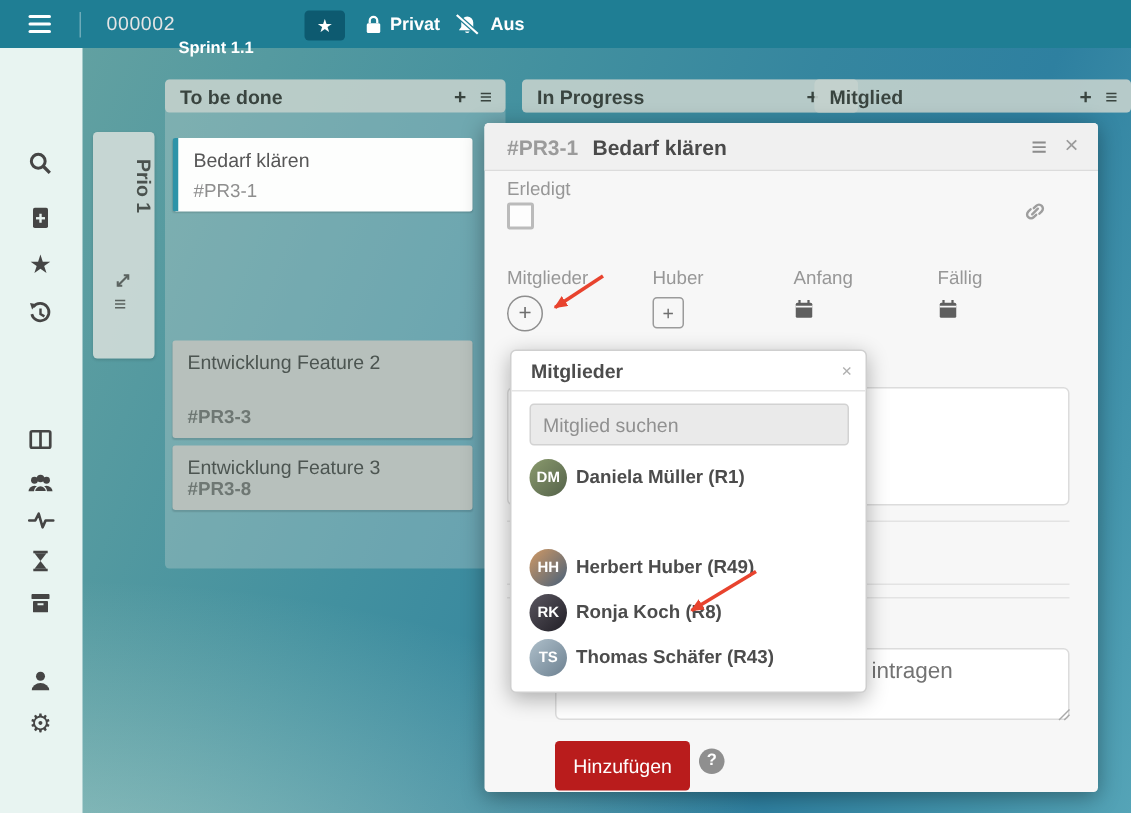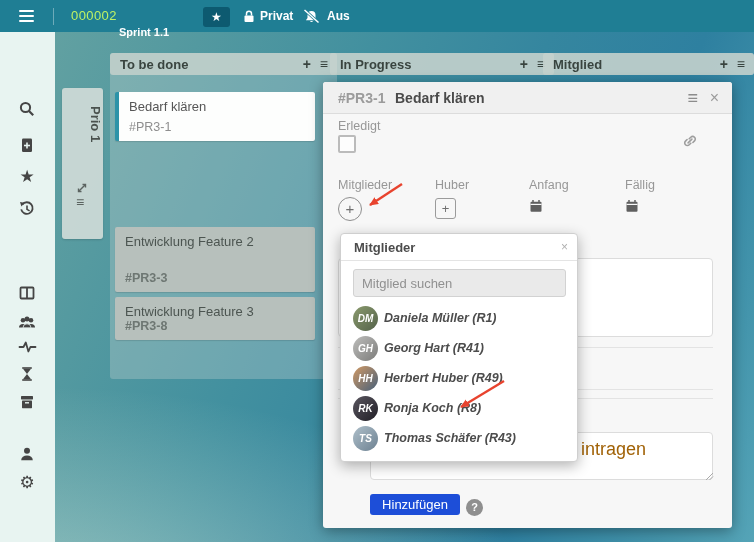--- a/index.html
+++ b/index.html
@@ -9,21 +9,21 @@
       radial-gradient(900px 420px at 6% 114%, rgba(214,235,220,0.55), rgba(214,235,220,0) 55%),
       linear-gradient(112deg,#68a4a2 0%,#559aa0 20%,#42909f 40%,#35869f 58%,#2e80a0 74%,#4495ac 90%,#55a4b7 100%);
   }
   .abs { position:absolute; }
 
   
   .topbar { left:0; top:0; width:754px; height:32px; background:#1f7e94; z-index:6; }
   .tb-burger { left:19px; top:10px; width:15px; height:12px; cursor:pointer; }
   .tb-burger span { display:block; height:2px; background:#fff; margin-bottom:3px; border-radius:1px; }
   .tb-divider { left:53px; top:8px; width:1px; height:17px; background:rgba(255,255,255,0.35); }
-  .tb-id { left:71px; top:0; line-height:32px; font-size:13px; color:#bef264; letter-spacing:0.4px; }
+  .tb-id { left:71px; top:0; line-height:32px; font-size:13px; color:#e5e5e5; letter-spacing:0.4px; }
   .tb-title { left:119px; top:16px; line-height:32px; font-size:11px; font-weight:bold; color:#ffffff; }
   .tb-star { left:203px; top:7px; width:27px; height:20px; background:#0d5a70; border-radius:3px;
              color:#fff; font-size:12px; text-align:center; line-height:20px; cursor:pointer; }
   .tb-label { top:0; line-height:32px; font-size:12px; color:#fff; font-weight:bold; cursor:pointer; }
 
   
   .sidebar { left:0; top:32px; width:55px; height:510px; background:#e8f4f1; z-index:5; }
   .sb-ic { position:absolute; left:17px; width:20px; height:20px; display:flex; align-items:center;
            justify-content:center; cursor:pointer; color:#454545; }
   .sb-glyph { font-size:17px; line-height:20px; color:#454545; }
@@ -68,38 +68,38 @@
   .md-addmember { position:absolute; left:15px; top:115px; width:24px; height:24px; border:1px solid #8e8e8e;
                   border-radius:50%; text-align:center; line-height:22px; font-size:15px; color:#6f6f6f; cursor:pointer; }
   .md-addlabel { position:absolute; left:112px; top:116px; width:21px; height:21px; border:1px solid #9b9b9b;
                  border-radius:3px; text-align:center; line-height:19px; font-size:13px; color:#6f6f6f; cursor:pointer; }
   .md-cal { position:absolute; top:117px; cursor:pointer; }
   .md-desc { position:absolute; left:15px; top:176px; width:375px; height:79px; background:#fff;
              border:1px solid #dcdcdc; border-radius:4px; cursor:text; }
   .md-divider { position:absolute; left:15px; width:375px; height:1px; background:#e3e3e3; }
   .md-comment { position:absolute; left:47px; top:350px; width:343px; height:48px; background:#fff;
                 border:1px solid #dcdcdc; border-radius:4px; cursor:text; }
-  .md-ph { position:absolute; left:258px; top:357px; font-size:18px; color:#a16207; }
+  .md-ph { position:absolute; left:258px; top:357px; font-size:15px; color:#737373; }
   .md-resize { position:absolute; left:382px; top:390px; }
-  .md-submit { position:absolute; left:47px; top:412px; width:90px; height:21px; background:#1d4ed8;
+  .md-submit { position:absolute; left:47px; top:412px; width:90px; height:33px; background:#b91c1c;
                border:none; border-radius:3px; color:#fff; font-size:13px; font-family:"Liberation Sans",sans-serif; cursor:pointer; }
   .md-help { position:absolute; left:143px; top:417px; width:17px; height:17px; background:#8f8f8f; border-radius:50%;
              color:#fff; font-size:11px; font-weight:bold; text-align:center; line-height:17px; cursor:pointer; }
 
   
   .popup { left:340px; top:233px; width:238px; height:229px; background:#fff; border:1px solid #cfcfcf;
            border-radius:4px; box-shadow:0 4px 14px rgba(0,0,0,0.30); z-index:12; }
   .pp-head { position:absolute; left:0; top:0; right:0; height:27px; border-bottom:1px solid #e4e4e4; }
   .pp-title { position:absolute; left:13px; line-height:27px; font-size:13px; font-weight:bold; color:#4c4c4c; }
   .pp-close { position:absolute; right:9px; line-height:27px; font-size:12px; color:#b0b0b0; cursor:pointer; }
   .pp-search { position:absolute; left:12px; top:35px; width:213px; height:28px; background:#eaeaea;
                border:1px solid #d2d2d2; border-radius:3px; padding:2px 8px; font-size:13px; color:#555;
                font-family:"Liberation Sans",sans-serif; }
   .pp-search::placeholder { color:#909090; }
-  .pp-row { position:absolute; left:12px; width:214px; height:25px; cursor:pointer;font-style:italic; }
+  .pp-row { position:absolute; left:12px; width:214px; height:25px; cursor:pointer; }
   .pp-av { position:absolute; left:0; top:0; width:25px; height:25px; border-radius:50%; color:#fff;
            font-size:10px; font-weight:bold; text-align:center; line-height:25px; }
   .pp-name { position:absolute; left:31px; top:0; line-height:25px; font-size:12.5px; font-weight:bold; color:#4c4c4c; white-space:nowrap; }
   .av0 { background:linear-gradient(135deg,#8a9a6d,#54624a); }
   .av1 { background:linear-gradient(135deg,#bdbdbb,#7c7c7a); }
   .av2 { background:linear-gradient(135deg,#d19964,#47607a); }
   .av3 { background:linear-gradient(135deg,#5a5660,#211f26); }
   .av4 { background:linear-gradient(135deg,#aebfca,#6d8191); }
 
   .arrows { left:0; top:0; width:754px; height:542px; z-index:20; pointer-events:none; }
@@ -231,21 +231,21 @@
     <div class="card" style="top:174px;height:65px">
       <div class="c-title">Entwicklung Feature 2</div>
       <div class="c-id">#PR3-3</div>
     </div>
     <div class="card" style="top:244px;height:43px">
       <div class="c-title">Entwicklung Feature 3</div>
       <div class="c-id">#PR3-8</div>
     </div>
   </div>
 
-  <div class="abs list-panel" style="left:330px;width:224px;height:22px">
+  <div class="abs list-panel" style="left:348px;width:224px;height:22px">
     <div class="list-header">
       <div class="list-title">In Progress</div>
       <div class="list-hicons">
         <span>+</span>
         <span>≡</span>
       </div>
     </div>
   </div>
 
   <div class="abs list-panel" style="left:543px;width:211px;height:22px">
@@ -318,24 +318,20 @@
   <div class="abs popup">
     <div class="pp-head">
       <div class="pp-title">Mitglieder</div>
       <div class="pp-close">×</div>
     </div>
     <input class="pp-search" placeholder="Mitglied suchen" style="">
 
     <div class="pp-row" style="top:72px">
       <div class="pp-av av0">DM</div>
       <div class="pp-name">Daniela Müller (R1)</div>
-    </div>
-    <div class="pp-row" style="top:102px">
-      <div class="pp-av av1">GH</div>
-      <div class="pp-name">Georg Hart (R41)</div>
     </div>
     <div class="pp-row" style="top:132px">
       <div class="pp-av av2">HH</div>
       <div class="pp-name">Herbert Huber (R49)</div>
     </div>
     <div class="pp-row" style="top:162px">
       <div class="pp-av av3">RK</div>
       <div class="pp-name">Ronja Koch (R8)</div>
     </div>
     <div class="pp-row" style="top:192px">

